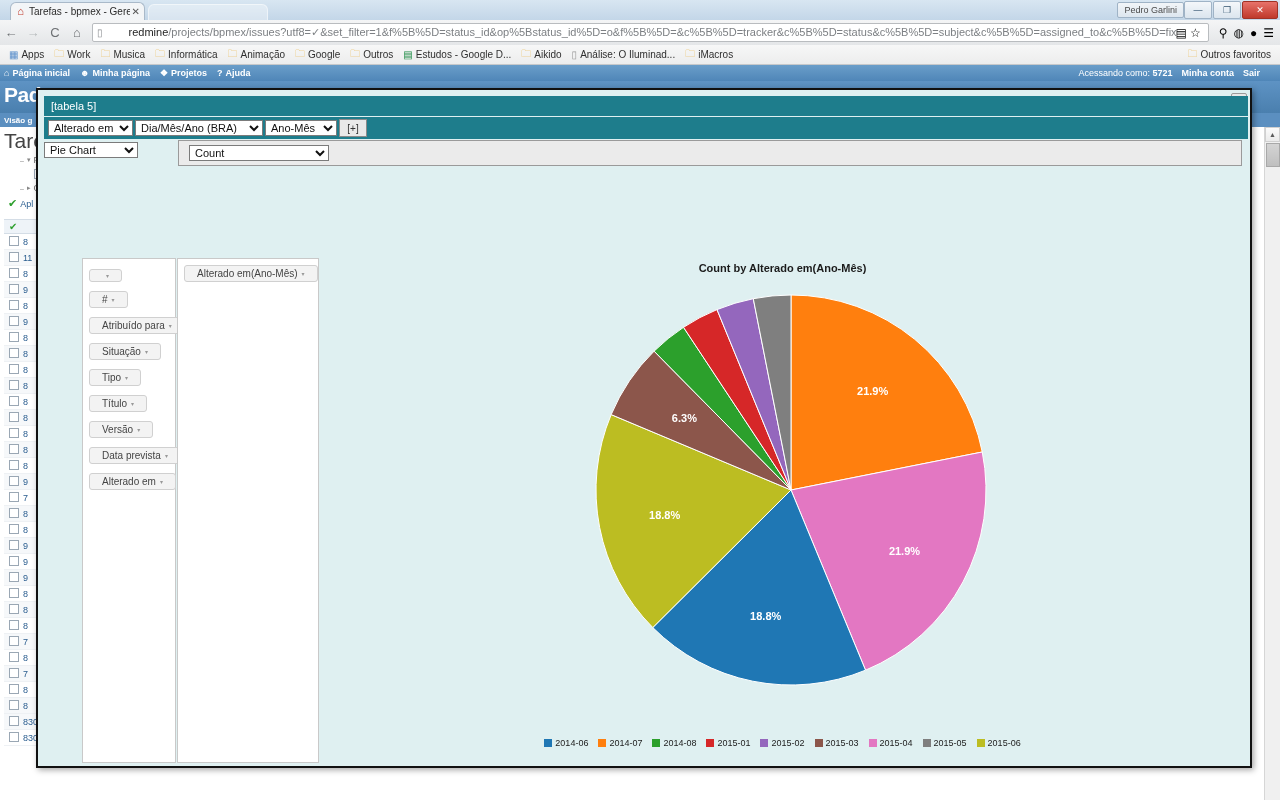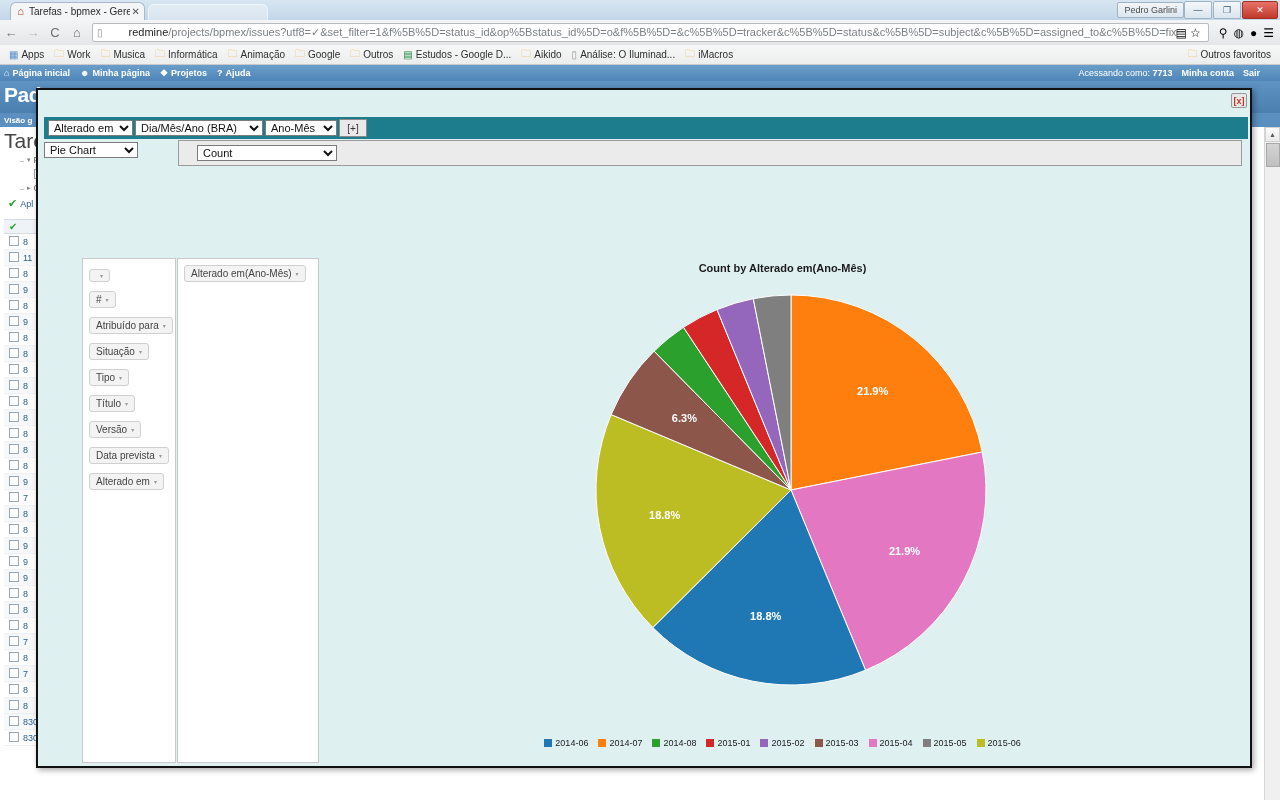--- a/index.html
+++ b/index.html
@@ -174,37 +174,37 @@
   .plusbtn{
     height:16px;min-width:20px;background:#e9e9e9;border:1px solid #8a8a8a;
     font-size:10px;color:#333;display:flex;align-items:center;justify-content:center;
     padding:0 3px;cursor:pointer;
   }
 
   .pvt-renderer-row{position:absolute;left:6px;top:52px;display:flex;align-items:center;gap:6px;}
   .pvt-agg-box{
     position:absolute;left:140px;top:50px;width:1064px;height:26px;
     background:#ebebeb;border:1px solid #9a9a9a;box-sizing:border-box;
-    display:flex;align-items:center;padding-left:18px;
+    display:flex;align-items:center;padding-left:10px;
   }
 
   .pvt-unused{
     position:absolute;left:44px;top:168px;width:94px;height:505px;
     background:#fff;border:1px solid #c9c9c9;box-sizing:border-box;
     padding:6px 0 0 6px;
   }
   .pvt-rows{
     position:absolute;left:139px;top:168px;width:142px;height:505px;
     background:#fff;border:1px solid #c9c9c9;box-sizing:border-box;
     padding:6px 0 0 6px;
   }
   .attr{
     display:inline-flex;align-items:center;
     background:#f3f3f3;border:1px solid #d0d0d0;border-radius:3px;
-    font-size:10px;color:#444;padding:2px 6px;margin-bottom:9px;
+    font-size:10px;color:#444;padding:2px 12px;margin-bottom:9px;
     cursor:move;white-space:nowrap;
   }
   .attr .tri{margin-left:4px;font-size:6px;color:#999;}
 
   .pvt-output{
     position:absolute;left:282px;top:168px;width:925px;height:505px;
     background:transparent;
   }
   .chart-title{
     position:absolute;left:0;top:4px;width:925px;text-align:center;
@@ -334,21 +334,21 @@
         </div>
       <div class="mi">
           <span class="gi">❖</span>
           <span>Projetos</span>
         </div>
       <div class="mi">
           <span class="gi">?</span>
           <span>Ajuda</span>
         </div>
       <div class="right">
-        <span class="lbl"><span>Acessando como:</span> <b>7713</b></span>
+        <span class="lbl"><span>Acessando como:</span> <b>5721</b></span>
         <span>Minha conta</span>
         <span>Sair</span>
       </div>
     </div>
 
     <div class="rm-header"></div>
     <div class="rm-logo">Pad</div>
     <div class="rm-subnav">
       <span>Visão g</span>
     </div>
@@ -531,20 +531,23 @@
     <div class="vscroll">
       <div class="arrow">▲</div>
       <div class="thumb"></div>
 
     </div>
   </div>
 
   <div class="modal">
     <div class="modal-close">[x]</div>
 
+    <div class="pvt-title">
+      <span>[tabela 5]</span>
+    </div>
 
     <div class="pvt-cols">
       <select class="sel" style="width:85px" id="sel-colfield"><option>Alterado em</option><option>Atribuído para</option><option>Situação</option><option>Tipo</option><option>Título</option><option>Versão</option><option>Data prevista</option></select>
       <select class="sel" style="width:128px" id="sel-format"><option>Dia/Mês/Ano (BRA)</option><option>Ano-Mês</option><option>Ano</option></select>
       <select class="sel" style="width:72px" id="sel-bucket"><option>Ano-Mês</option><option>Ano</option><option>Mês</option></select>
       <div class="plusbtn">[+]</div>
     </div>
 
     <div class="pvt-renderer-row">
       <select class="sel" style="width:94px" id="sel-renderer"><option>Table</option><option>Table Barchart</option><option>Heatmap</option><option>Bar Chart</option><option>Line Chart</option><option selected="">Pie Chart</option></select>

